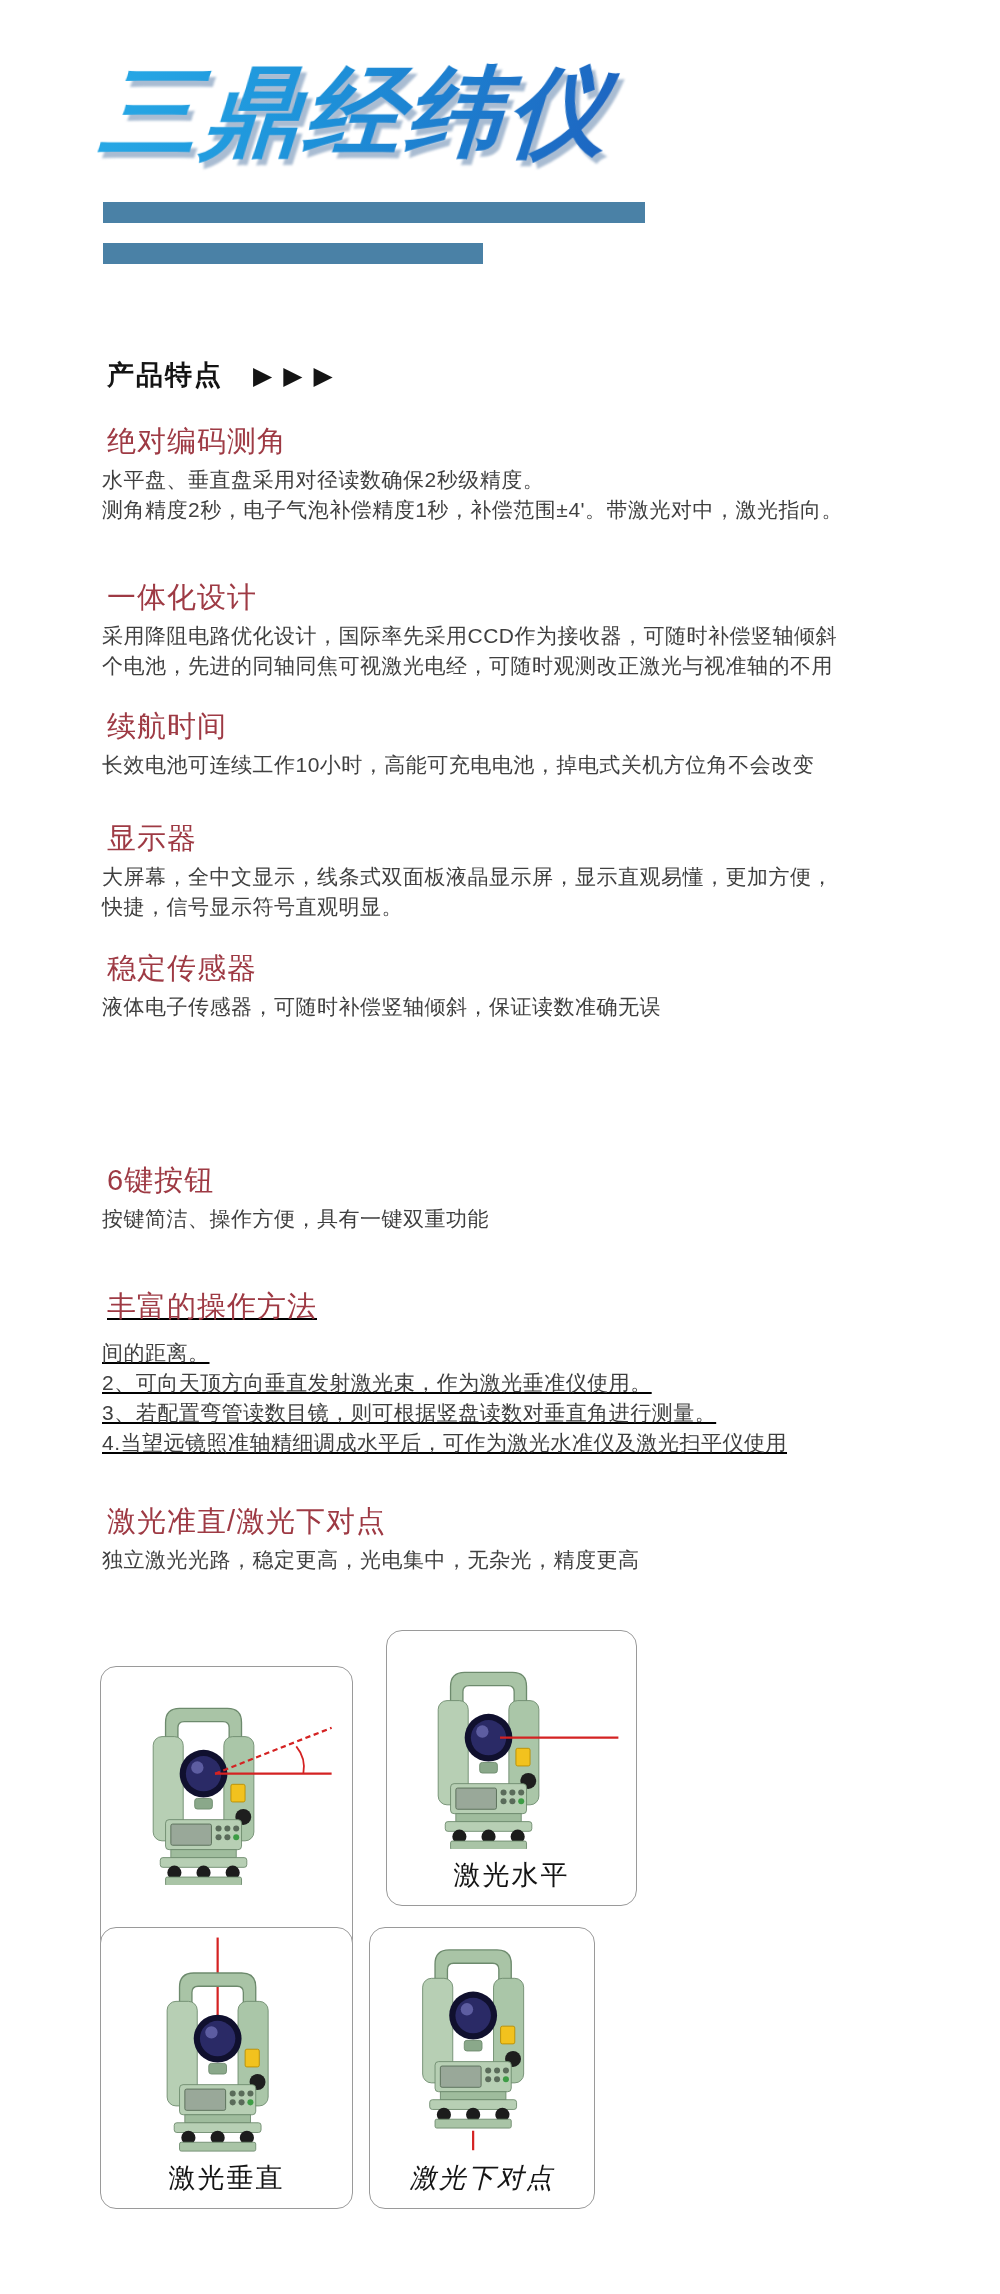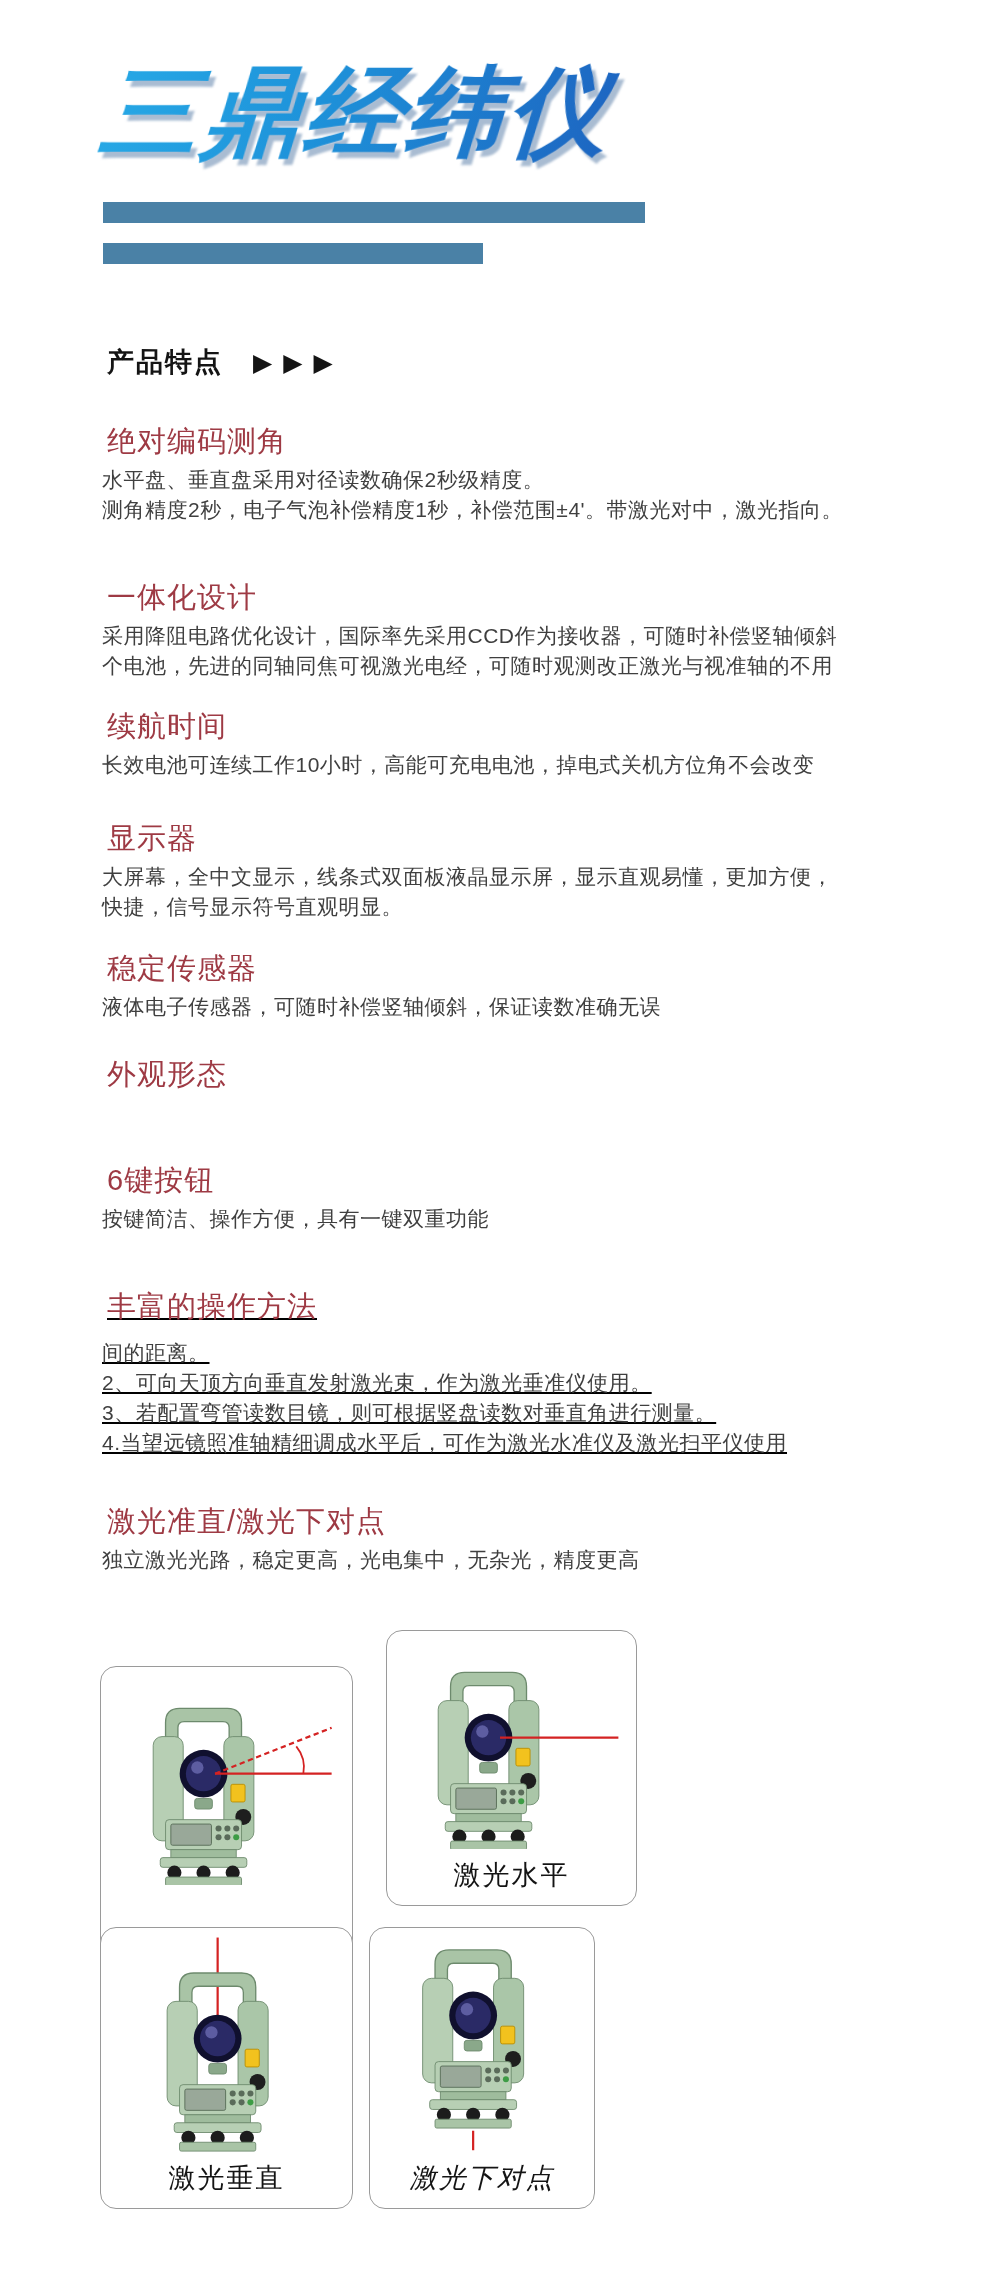--- a/index.html
+++ b/index.html
@@ -21,21 +21,21 @@
       background:linear-gradient(100deg,#27a9e6 0%,#1e93da 40%,#1d63c0 100%);
       -webkit-background-clip:text;background-clip:text;
       -webkit-text-fill-color:transparent;color:transparent;
     }
   }
   
   .bar{position:absolute;background:#4a81a6;height:21px;}
   .bar-1{left:103px;top:202px;width:542px;}
   .bar-2{left:103px;top:243px;width:380px;}
   
-  .features-header{position:absolute;left:107px;top:344px;display:flex;align-items:center;}
+  .features-header{position:absolute;left:107px;top:357px;display:flex;align-items:center;}
   .features-header .label{font-size:27px;font-weight:bold;color:#141414;letter-spacing:2px;}
   .features-header .arrows{font-size:25px;color:#141414;margin-left:30px;letter-spacing:11px;}
   
   .section{position:absolute;left:102px;width:810px;}
   .section h2{
     margin:0 0 8px 0;padding-left:5px;font-size:29px;line-height:32px;
     font-weight:normal;color:#9e3a44;letter-spacing:1px;
   }
   .section .line{font-size:21px;line-height:30px;color:#3f3f3f;letter-spacing:.5px;}
   .s1{top:425px;} .s2{top:581px;} .s3{top:710px;} .s4{top:822px;} .s5{top:952px;}
@@ -92,21 +92,20 @@
   <div class="line">大屏幕，全中文显示，线条式双面板液晶显示屏，显示直观易懂，更加方便，</div>
   <div class="line">快捷，信号显示符号直观明显。</div>
 </div>
 
 <div class="section s5">
   <h2>稳定传感器</h2>
   <div class="line">液体电子传感器，可随时补偿竖轴倾斜，保证读数准确无误</div>
 </div>
 
 <div class="section s6">
-  <h2>外观形态</h2>
 </div>
 
 <div class="section s7">
   <h2>6键按钮</h2>
   <div class="line">按键简洁、操作方便，具有一键双重功能</div>
 </div>
 
 <div class="section s8">
   <h2>丰富的操作方法</h2>
   <div class="line">间的距离。</div>

